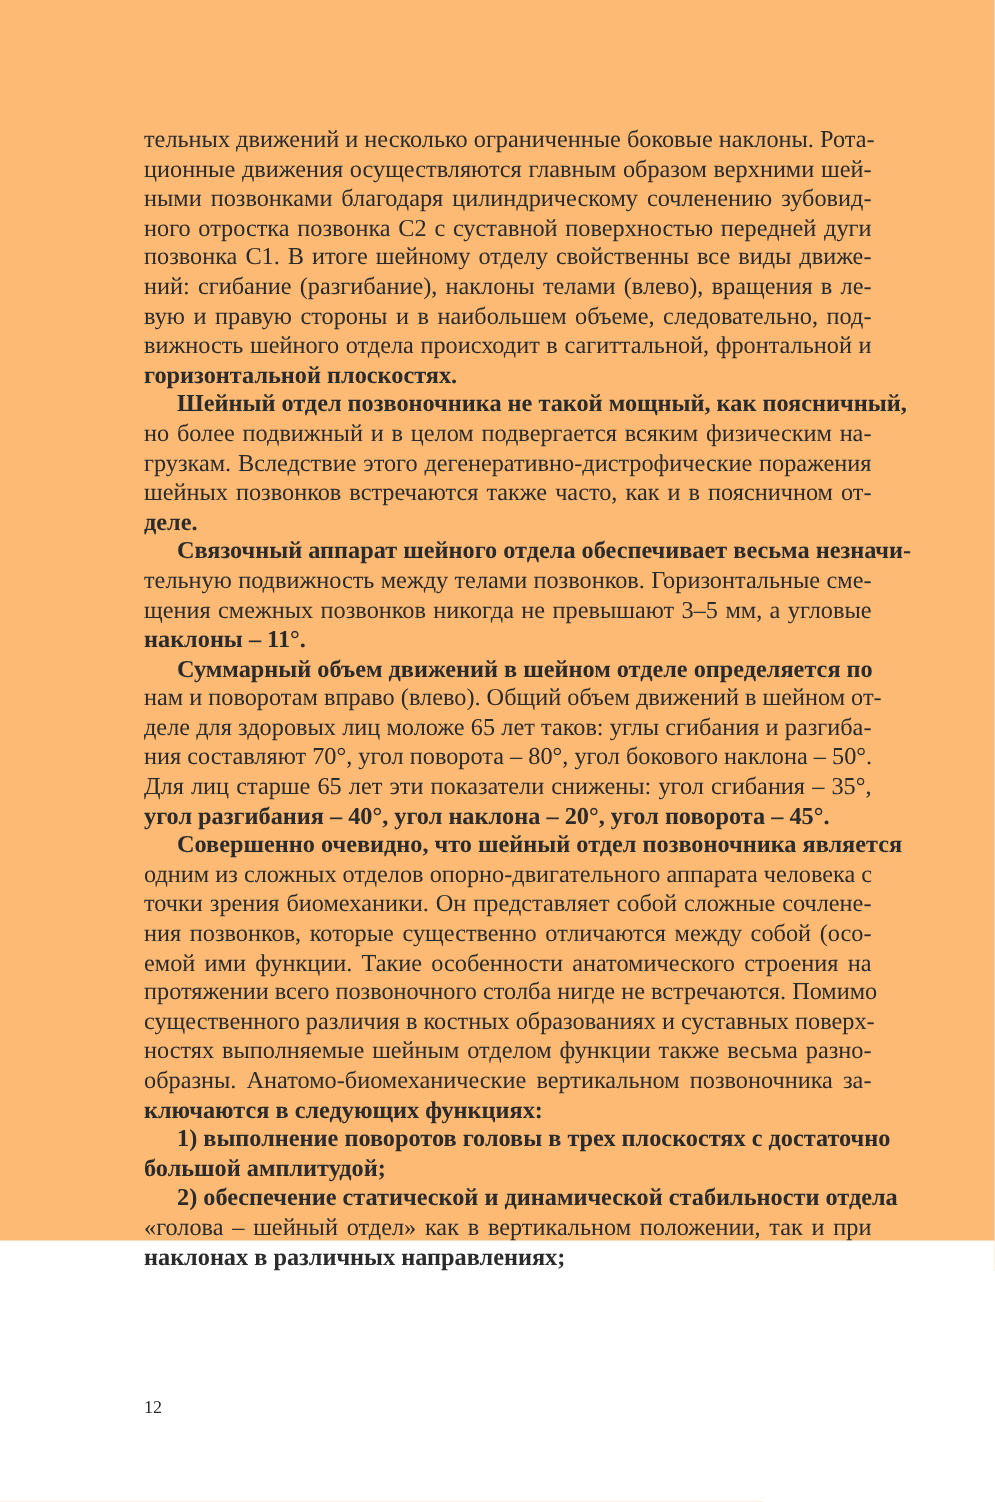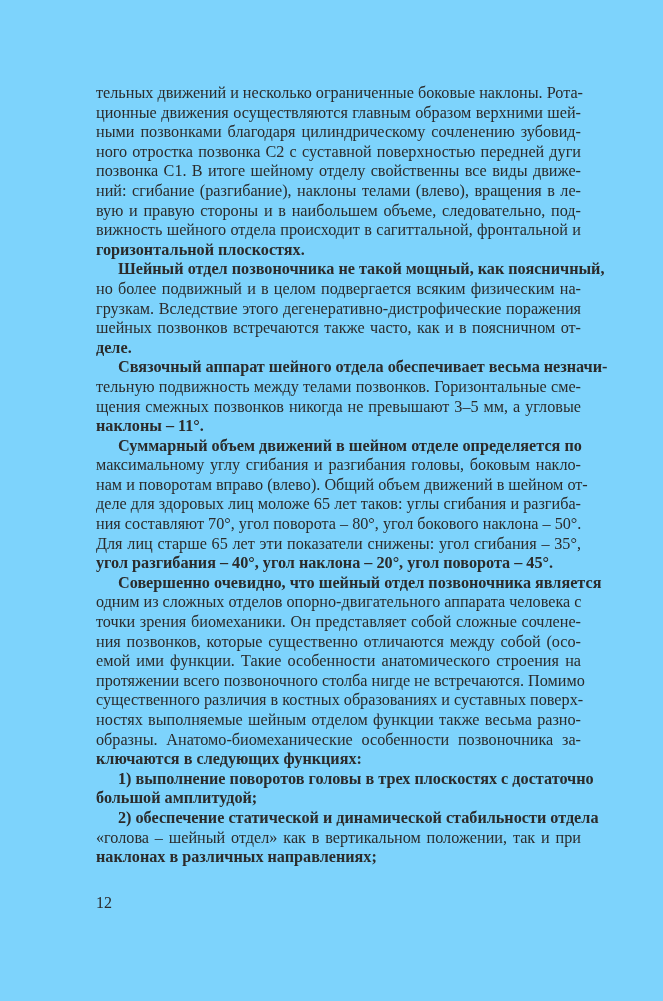--- a/index.html
+++ b/index.html
@@ -12,22 +12,22 @@
       height: 1001px;
       position: relative;
       overflow: hidden;
       font-family: "Liberation Serif", "DejaVu Serif", serif;
       color: #2b2b2b;
     }
     .page {
       position: absolute;
       left: 0; top: 0;
       width: 663px;
-      height: 1001px;
-      background: #7dd3fc;
+      height: 827px;
+      background: #fdba74;
     }
     .column {
       position: absolute;
       left: 96px;
       top: 84px;
       width: 485px;
     }
     .line {
       display: block;
       height: 19.6px;
@@ -53,22 +53,22 @@
       font-style: italic;
       font-size: 16px;
       height: 20px;
       line-height: 20px;
       margin-top: 22px;
       margin-bottom: 31px;
     }
     .page-number {
       position: absolute;
       left: 96px;
-      top: 893px;
-      font-size: 16px;
+      top: 928px;
+      font-size: 12px;
       line-height: 20px;
     }
   </style>
 </head>
 <body>
 
 <div class="page">
   <div class="column">
 
     <div>
@@ -93,39 +93,38 @@
 
     <div>
       <span class="line indent">Связочный аппарат шейного отдела обеспечивает весьма незначи-</span>
       <span class="line">тельную подвижность между телами позвонков. Горизонтальные сме-</span>
       <span class="line">щения смежных позвонков никогда не превышают 3–5 мм, а угловые</span>
       <span class="line last">наклоны – 11°.</span>
     </div>
 
     <div>
       <span class="line indent">Суммарный объем движений в шейном отделе определяется по</span>
-      <span class="line">максимальному углу сгибания и разгибания головы, боковым накло-</span>
       <span class="line">нам и поворотам вправо (влево). Общий объем движений в шейном от-</span>
       <span class="line">деле для здоровых лиц моложе 65 лет таков: углы сгибания и разгиба-</span>
       <span class="line">ния составляют 70°, угол поворота – 80°, угол бокового наклона – 50°.</span>
       <span class="line">Для лиц старше 65 лет эти показатели снижены: угол сгибания – 35°,</span>
       <span class="line last">угол разгибания – 40°, угол наклона – 20°, угол поворота – 45°.</span>
     </div>
 
 
     <div>
       <span class="line indent">Совершенно очевидно, что шейный отдел позвоночника является</span>
       <span class="line">одним из сложных отделов опорно-двигательного аппарата человека с</span>
       <span class="line">точки зрения биомеханики. Он представляет собой сложные сочлене-</span>
       <span class="line">ния позвонков, которые существенно отличаются между собой (осо-</span>
       <span class="line">емой ими функции. Такие особенности анатомического строения на</span>
       <span class="line">протяжении всего позвоночного столба нигде не встречаются. Помимо</span>
       <span class="line">существенного различия в костных образованиях и суставных поверх-</span>
       <span class="line">ностях выполняемые шейным отделом функции также весьма разно-</span>
-      <span class="line">образны. Анатомо-биомеханические особенности позвоночника за-</span>
+      <span class="line">образны. Анатомо-биомеханические вертикальном позвоночника за-</span>
       <span class="line last">ключаются в следующих функциях:</span>
     </div>
 
     <div>
       <span class="line indent">1) выполнение поворотов головы в трех плоскостях с достаточно</span>
       <span class="line last">большой амплитудой;</span>
     </div>
 
     <div>
       <span class="line indent">2) обеспечение статической и динамической стабильности отдела</span>

